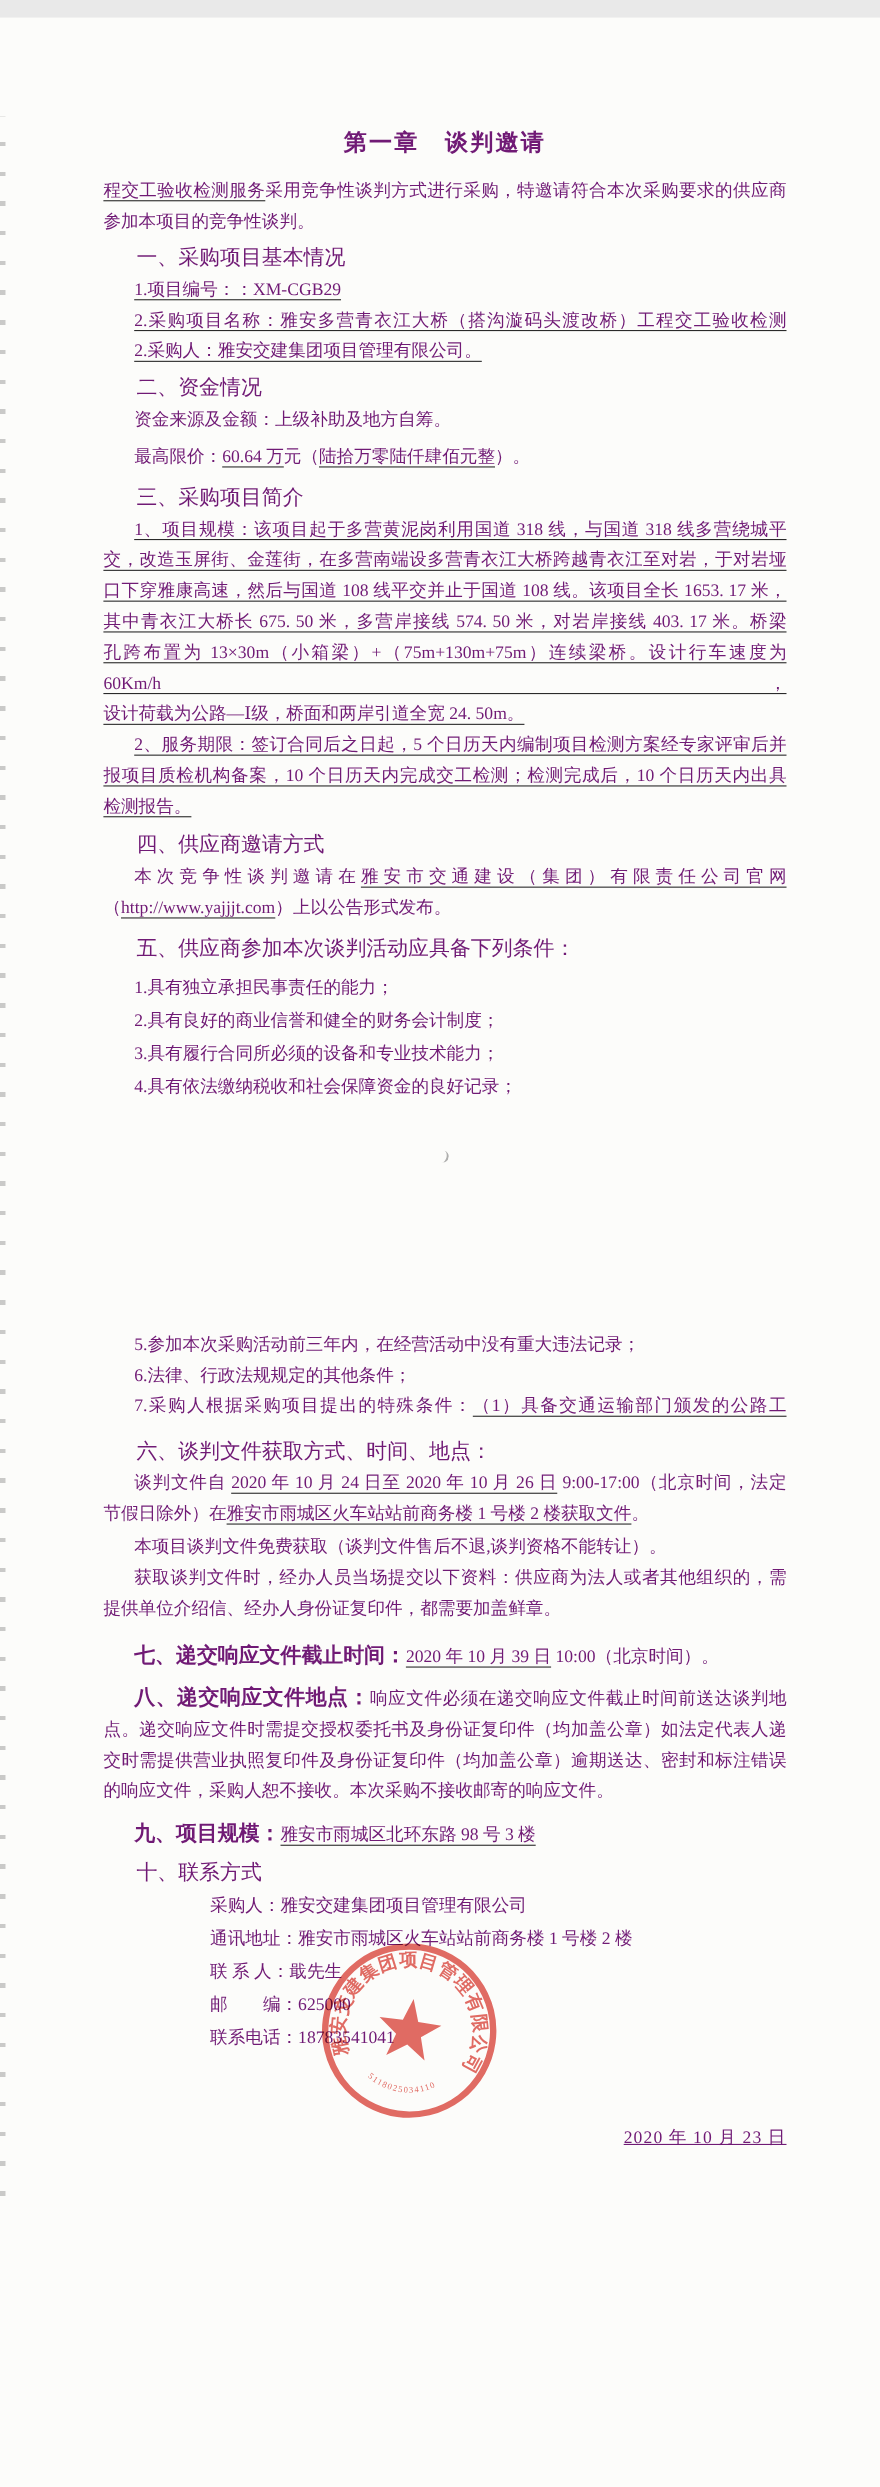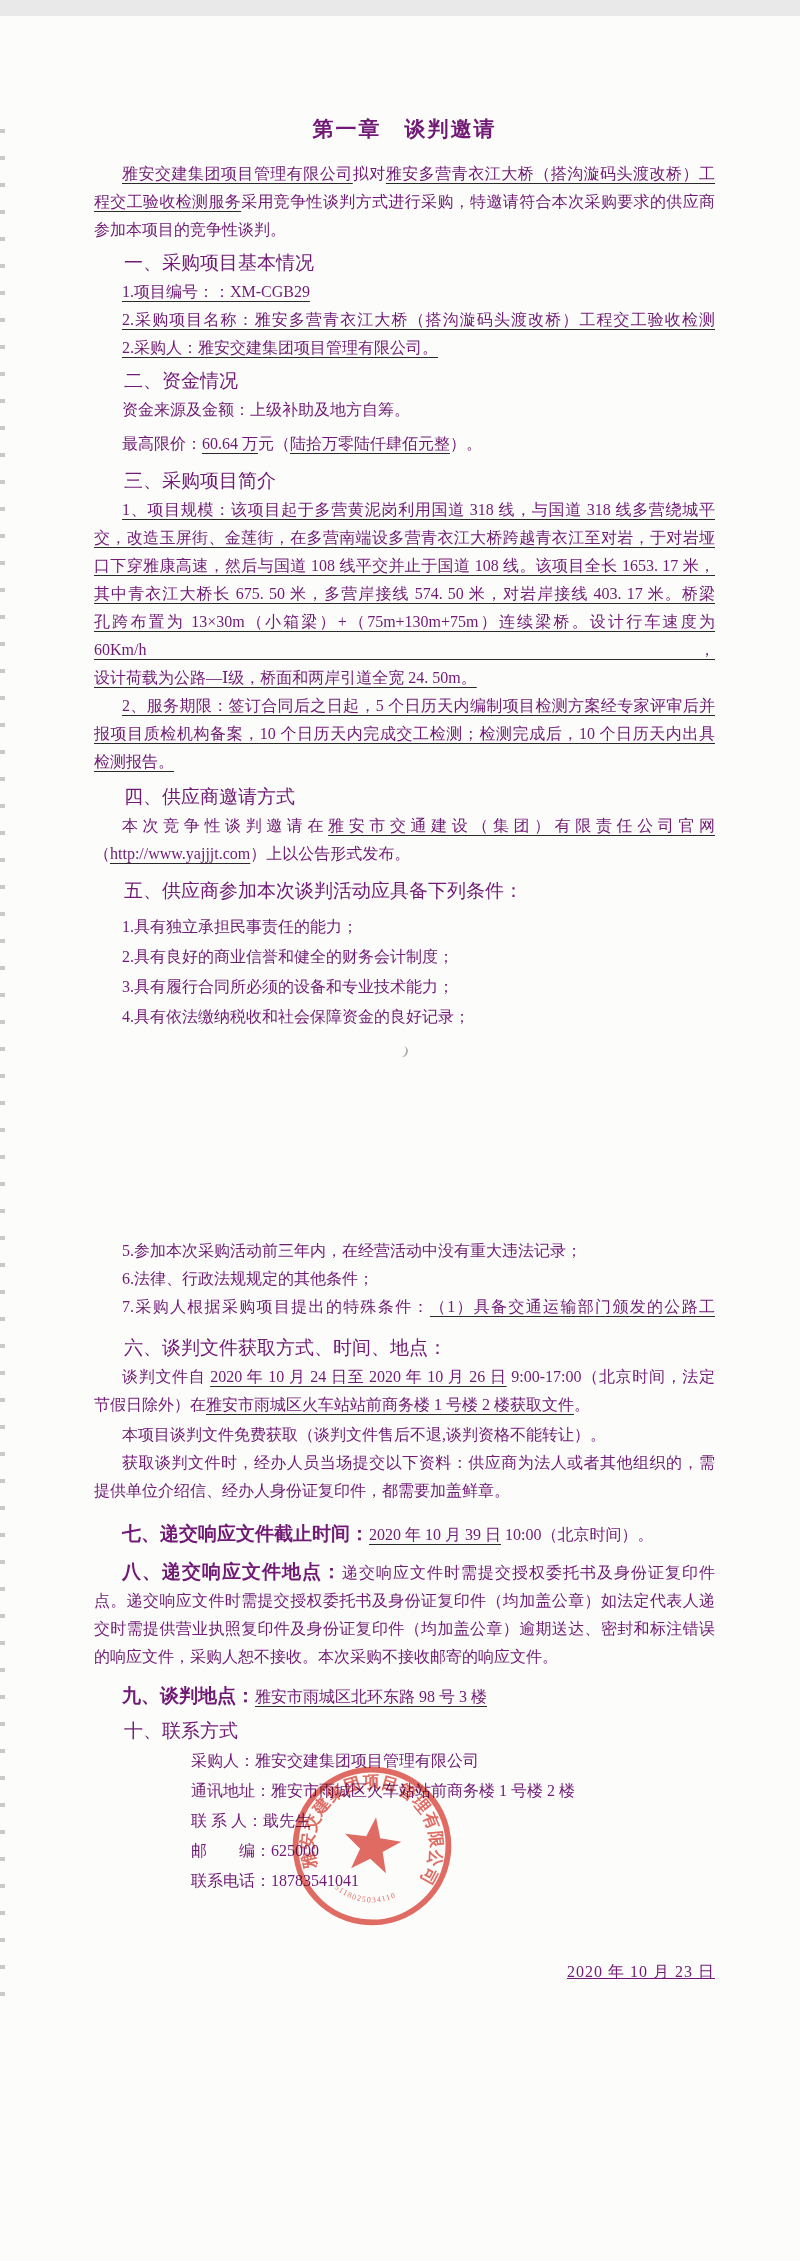--- a/index.html
+++ b/index.html
@@ -35,21 +35,20 @@
     opacity:.82;mix-blend-mode:multiply;pointer-events:none;
   }
 </style>
 </head>
 <body>
 
 <div class="page">
   <div class="edge-artifacts"></div>
   <div class="doc">
       <div class="ln title"><span>第一章　谈判邀请</span></div>
-      <div class="ln ind fill"><span class="u">雅安交建集团项目管理有限公司</span><span>拟对</span><span class="u">雅安多营青衣江大桥（搭沟漩码头渡改桥）工</span></div>
       <div class="ln fill"><span class="u">程交工验收检测服务</span><span>采用竞争性谈判方式进行采购，特邀请符合本次采购要求的供应商</span></div>
       <div class="ln"><span>参加本项目的竞争性谈判。</span></div>
       <div class="ln h"><span>一、采购项目基本情况</span></div>
       <div class="ln ind"><span class="u">1.项目编号：：XM-CGB29</span></div>
       <div class="ln ind fill"><span class="u">2.采购项目名称：雅安多营青衣江大桥（搭沟漩码头渡改桥）工程交工验收检测</span></div>
       <div class="ln ind"><span class="u">2.采购人：雅安交建集团项目管理有限公司。</span></div>
       <div class="ln h"><span>二、资金情况</span></div>
       <div class="ln ind"><span>资金来源及金额：上级补助及地方自筹。</span></div>
       <div class="ln ind sp6"><span>最高限价：</span><span class="u">60.64 万</span><span>元（</span><span class="u">陆拾万零陆仟肆佰元整</span><span>）。</span></div>
       <div class="ln h sp8"><span>三、采购项目简介</span></div>
@@ -74,25 +73,25 @@
       <div class="ln ind"><span>5.参加本次采购活动前三年内，在经营活动中没有重大违法记录；</span></div>
       <div class="ln ind"><span>6.法律、行政法规规定的其他条件；</span></div>
       <div class="ln ind fill"><span>7.采购人根据采购项目提出的特殊条件：</span><span class="u">（1）具备交通运输部门颁发的公路工</span></div>
       <div class="ln h sp12"><span>六、谈判文件获取方式、时间、地点：</span></div>
       <div class="ln ind fill"><span>谈判文件自 </span><span class="u">2020 年 10 月 24 日至 2020 年 10 月 26 日</span><span> 9:00-17:00（北京时间，法定</span></div>
       <div class="ln"><span>节假日除外）在</span><span class="u">雅安市雨城区火车站站前商务楼 1 号楼 2 楼获取文件</span><span>。</span></div>
       <div class="ln ind sp2"><span>本项目谈判文件免费获取（谈判文件售后不退,谈判资格不能转让）。</span></div>
       <div class="ln ind fill"><span>获取谈判文件时，经办人员当场提交以下资料：供应商为法人或者其他组织的，需</span></div>
       <div class="ln"><span>提供单位介绍信、经办人身份证复印件，都需要加盖鲜章。</span></div>
       <div class="ln ind lh30 sp14"><span class="b">七、递交响应文件截止时间：</span><span class="u">2020 年 10 月 39 日</span><span> 10:00（北京时间）。</span></div>
-      <div class="ln ind fill sp8"><span class="b">八、递交响应文件地点：</span><span>递交响应文件时需提交授权委托书及身份证复印件</span></div>
+      <div class="ln ind fill sp8"><span class="b">八、递交响应文件地点：</span><span>响应文件必须在递交响应文件截止时间前送达谈判地</span></div>
       <div class="ln fill"><span>点。递交响应文件时需提交授权委托书及身份证复印件（均加盖公章）如法定代表人递</span></div>
       <div class="ln fill"><span>交时需提供营业执照复印件及身份证复印件（均加盖公章）逾期送达、密封和标注错误</span></div>
       <div class="ln"><span>的响应文件，采购人恕不接收。本次采购不接收邮寄的响应文件。</span></div>
-      <div class="ln ind lh30 sp10"><span class="b">九、谈判地点：</span><span class="u">雅安市雨城区北环东路 98 号 3 楼</span></div>
+      <div class="ln ind lh30 sp10"><span class="b">九、项目规模：</span><span class="u">雅安市雨城区北环东路 98 号 3 楼</span></div>
       <div class="ln h"><span>十、联系方式</span></div>
       <div class="ln contact"><span>采购人：雅安交建集团项目管理有限公司</span></div>
       <div class="ln contact"><span>通讯地址：雅安市雨城区火车站站前商务楼 1 号楼 2 楼</span></div>
       <div class="ln contact"><span>联 系 人：戢先生</span></div>
       <div class="ln contact"><span>邮　　编：625000</span></div>
       <div class="ln contact"><span>联系电话：18783541041</span></div>
       <div class="ln date"><span>2020 年 10 月 23 日</span></div>
     </div>
   <div class="smudge"></div>
 

